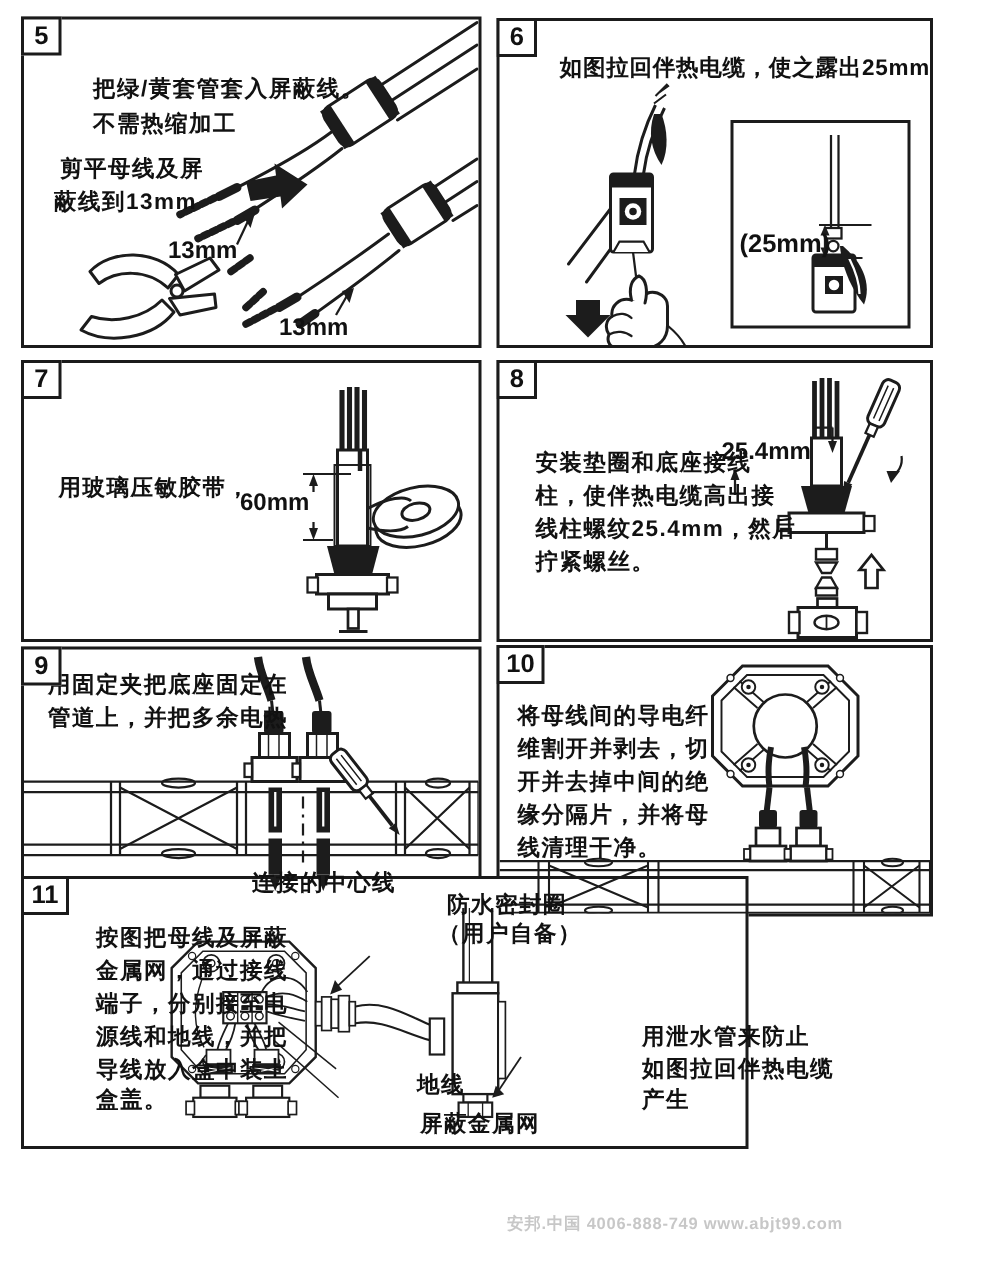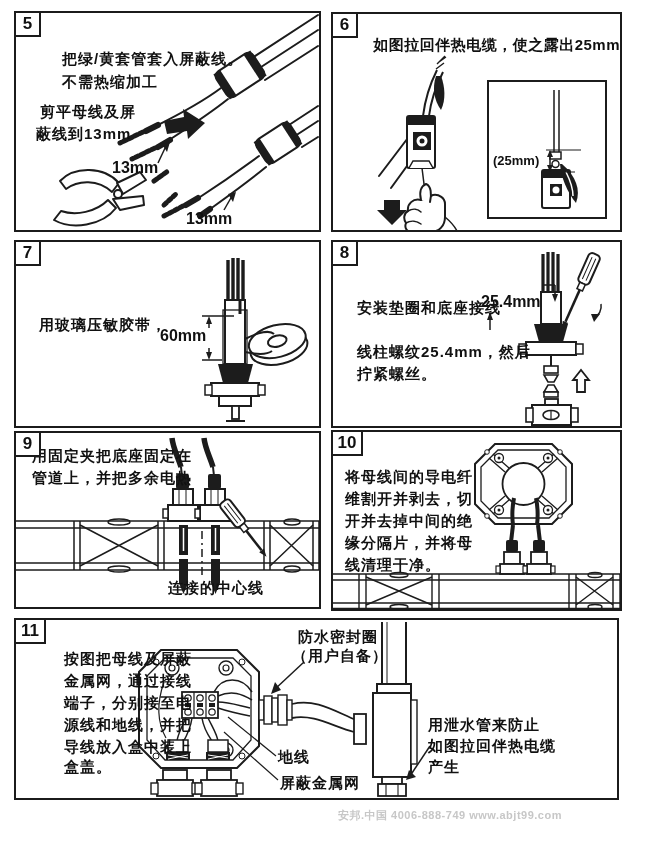--- a/index.html
+++ b/index.html
@@ -5,21 +5,21 @@
   html,body{margin:0;padding:0;background:#ffffff;}
   .page{position:relative;width:656px;height:846px;background:#fff;overflow:hidden;
         font-family:"Liberation Sans","DejaVu Sans",sans-serif;color:#111;}
   .panel{position:absolute;border:2px solid #1b1b1b;background:#fff;box-sizing:border-box;}
   .num{position:absolute;left:-2px;top:-2px;width:27px;height:26px;background:#fff;
        border:2px solid #1b1b1b;box-sizing:border-box;display:flex;align-items:center;
        justify-content:center;font-size:17px;font-weight:bold;z-index:3;}
   .num.wide{width:32px;}
   .t{position:absolute;font-weight:bold;font-size:15px;white-space:nowrap;letter-spacing:1px;z-index:2;}
   .dim{position:absolute;font-weight:bold;font-size:16px;white-space:nowrap;letter-spacing:0;z-index:2;}
-  .sm{font-size:13px;}
+  .sm{font-size:17px;}
   .art{position:absolute;left:0;top:0;width:100%;height:100%;z-index:1;}
   .footer{position:absolute;left:338px;top:808px;font-weight:bold;font-size:11px;
           letter-spacing:0.5px;color:#c7c7c7;white-space:nowrap;}
   svg{display:block;}
 </style>
 </head>
 <body>
 
 <div class="page">
 
@@ -159,20 +159,21 @@
         <ellipse cx="262" cy="99" rx="29" ry="16"></ellipse>
         <ellipse cx="262" cy="99" rx="9.5" ry="5.5"></ellipse>
       </g>
       <path d="M229,97 C243,90 254,88 258,92 M229,110 C243,113 252,112 256,109" stroke="#1c1c1c" stroke-width="2" fill="none"></path>
     </svg>
   </div>
 
   <div class="panel" style="left:331px;top:240px;width:291px;height:188px">
     <div class="num">8</div>
     <span class="t" style="left:24px;top:57px">安装垫圈和底座接线</span>
+    <span class="t" style="left:24px;top:79px">柱，使伴热电缆高出接</span>
     <span class="t" style="left:24px;top:101px">线柱螺纹25.4mm，然后</span>
     <span class="t" style="left:24px;top:123px">拧紧螺丝。</span>
     <span class="dim" style="left:148px;top:51px">25.4mm</span>
     <svg class="art" viewBox="0 0 287 184">
       <g stroke="#1c1c1c" fill="none">
         <path d="M210,12 V50 M215,10 V50 M220,10 V50 M225,12 V50" stroke-width="3.2"></path>
         <rect x="208" y="50" width="20" height="32" fill="#fff" stroke-width="2"></rect>
         <polygon points="201,82 235,82 230,100 206,100" fill="#1c1c1c" stroke="none"></polygon>
         <rect x="193" y="100" width="50" height="13" fill="#fff" stroke-width="2"></rect>
         <rect x="186" y="102" width="7" height="10" fill="#fff" stroke-width="1.5"></rect>
@@ -324,21 +325,21 @@
       </g>
       <g stroke="#1c1c1c" stroke-width="1.4" fill="none">
         <path d="M236,142 V176 M243,142 V176 M280,142 V176 M287,142 V176"></path>
         <path d="M243,145 L280,173 M243,173 L280,145"></path>
         <ellipse cx="262" cy="143" rx="7" ry="2.5"></ellipse>
           <ellipse cx="262" cy="175" rx="7" ry="2.5"></ellipse>
       </g>
     </svg>
   </div>
 
-  <div class="panel" style="left:14px;top:618px;width:605px;height:182px">
+  <div class="panel" style="left:14px;top:584px;width:485px;height:182px">
     <div class="num wide">11</div>
     <span class="t" style="left:48px;top:30px">按图把母线及屏蔽</span>
     <span class="t" style="left:48px;top:52px">金属网，通过接线</span>
     <span class="t" style="left:48px;top:74px">端子，分别接至电</span>
     <span class="t" style="left:48px;top:96px">源线和地线，并把</span>
     <span class="t" style="left:48px;top:118px">导线放入盒中装上</span>
     <span class="t" style="left:48px;top:138px">盒盖。</span>
     <span class="t" style="left:282px;top:8px">防水密封圈</span>
     <span class="t" style="left:276px;top:27px">（用户自备）</span>
     <span class="t" style="left:262px;top:128px">地线</span>

